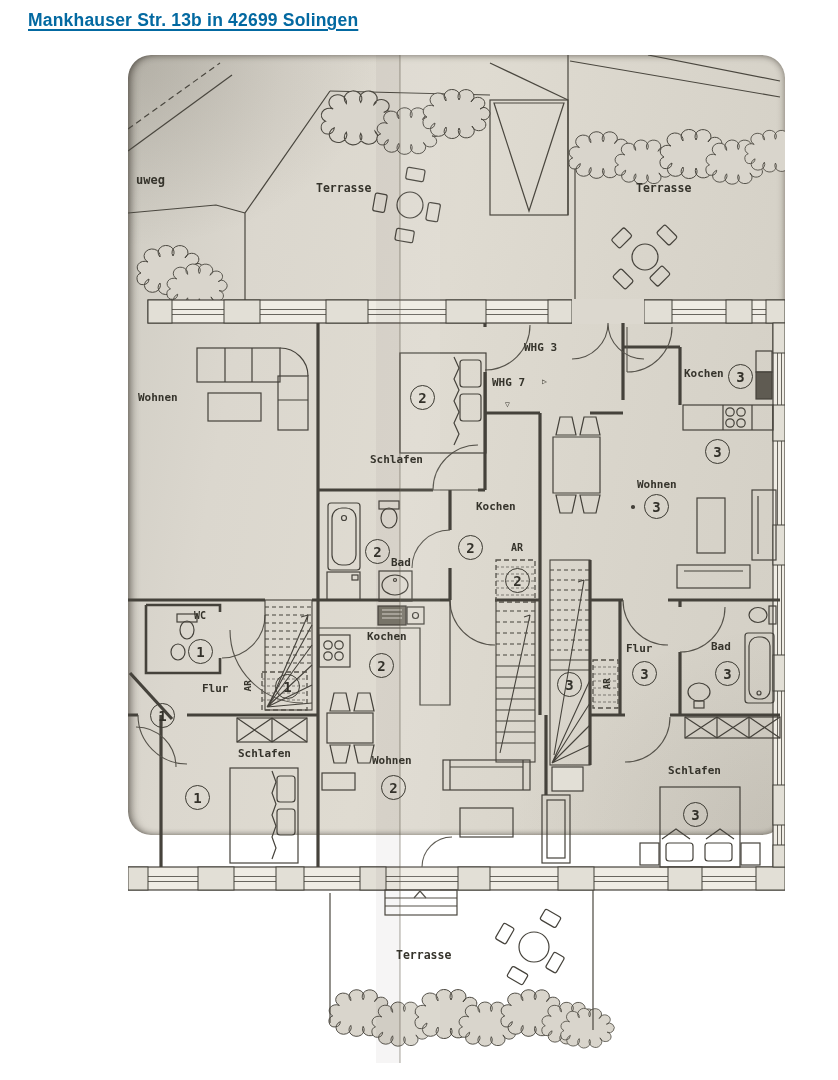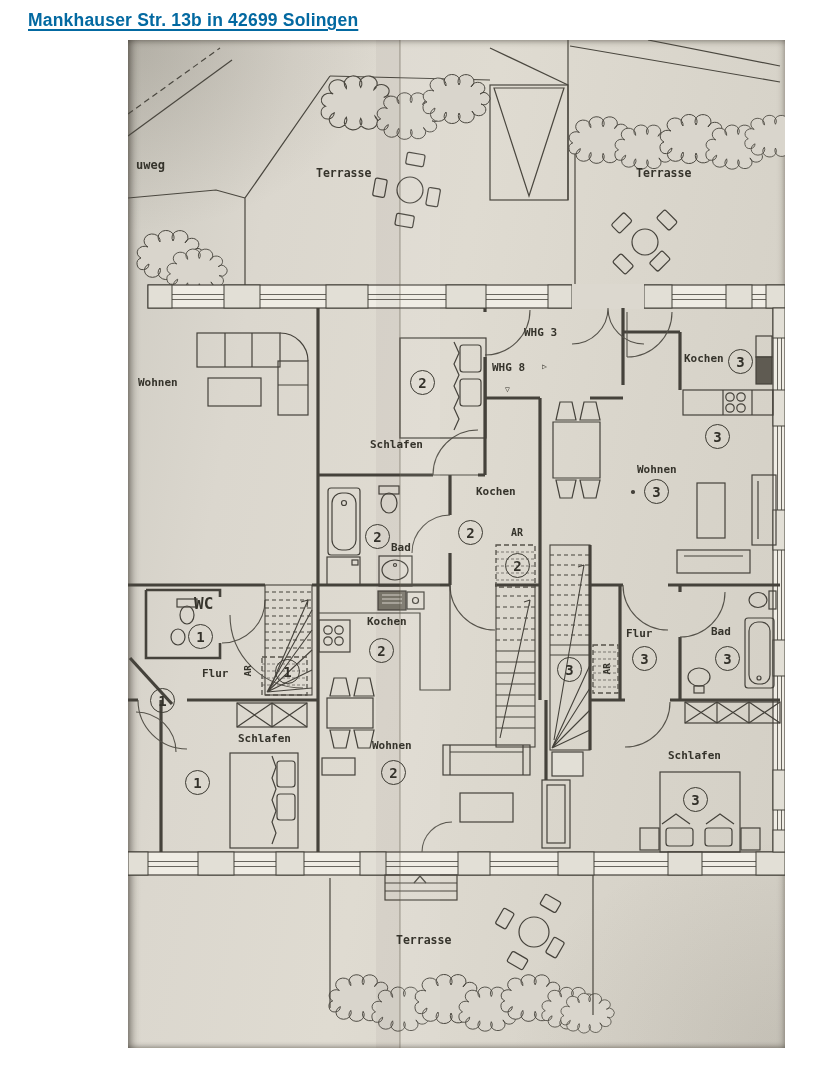--- a/index.html
+++ b/index.html
@@ -1,25 +1,25 @@
 <!DOCTYPE html>
 <html><head>
 <meta charset="utf-8">
 <style>
   html,body{margin:0;padding:0;}
   body{width:838px;height:1080px;background:#ffffff;font-family:"Liberation Sans",sans-serif;position:relative;overflow:hidden;}
   .title{position:absolute;left:28px;top:10px;font-size:17.5px;font-weight:bold;color:#0369a1;
          text-decoration:underline;text-decoration-thickness:2px;text-underline-offset:3px;letter-spacing:.2px;}
-  .scan{position:absolute;left:128px;top:40px;width:657px;height:1008px;
+  .scan{position:absolute;left:128px;top:55px;width:657px;height:780px;
         background:
           radial-gradient(ellipse 420px 320px at 0% 0%, rgba(62,56,44,.20), transparent 60%),
           radial-gradient(ellipse 500px 380px at 100% 100%, rgba(62,56,44,.10), transparent 55%),
           linear-gradient(100deg,#cfccc3 0%,#dbd7ce 20%,#dfdbd1 45%,#d9d5cb 70%,#d3cfc5 100%);
         box-shadow:inset 7px 0 8px -4px rgba(35,30,22,.55), inset 0 5px 7px -4px rgba(35,30,22,.35),
-                   inset -5px 0 7px -4px rgba(35,30,22,.30), inset 0 -4px 6px -4px rgba(35,30,22,.40);}
+                   inset -5px 0 7px -4px rgba(35,30,22,.30), inset 0 -4px 6px -4px rgba(35,30,22,.40);border-radius:23px;}
   .scan svg{position:absolute;left:0;top:0;}
   .labels,.badges{position:absolute;inset:0;}
   .lbl{position:absolute;font-family:"DejaVu Sans Mono",monospace;font-size:11px;font-weight:600;
        color:#35332b;white-space:nowrap;line-height:1;}
   .rot{transform:rotate(-90deg);transform-origin:center;}
   .badge{position:absolute;width:25px;height:25px;border:1.6px solid #3c3a32;border-radius:50%;
          display:flex;align-items:center;justify-content:center;box-sizing:border-box;
          font-family:"DejaVu Sans Mono",monospace;font-size:14px;font-weight:700;color:#33312a;}
 </style>
 </head>
@@ -320,31 +320,31 @@
   </g>
 </svg>
 
 <div class="labels">
   <span class="lbl" style="left:8px;top:119px;font-size:12px">uweg</span>
   <span class="lbl" style="left:188px;top:128px;font-size:11.5px">Terrasse</span>
   <span class="lbl" style="left:508px;top:128px;font-size:11.5px">Terrasse</span>
   <span class="lbl" style="left:268px;top:895px;font-size:11.5px">Terrasse</span>
   <span class="lbl" style="left:10px;top:337px">Wohnen</span>
   <span class="lbl" style="left:396px;top:287px">WHG 3</span>
-  <span class="lbl" style="left:364px;top:322px">WHG 8</span>
+  <span class="lbl" style="left:364px;top:322px">WHG 7</span>
   <span class="lbl" style="left:414px;top:323px;font-size:8px">▷</span>
   <span class="lbl" style="left:377px;top:346px;font-size:8px">▽</span>
   <span class="lbl" style="left:242px;top:399px">Schlafen</span>
   <span class="lbl" style="left:556px;top:313px">Kochen</span>
   <span class="lbl" style="left:509px;top:424px">Wohnen</span>
   <span class="lbl" style="left:348px;top:446px">Kochen</span>
   <span class="lbl" style="left:263px;top:502px">Bad</span>
   <span class="lbl" style="left:383px;top:488px;font-size:10px">AR</span>
   <span class="lbl" style="left:239px;top:576px">Kochen</span>
-  <span class="lbl" style="left:66px;top:556px;font-size:16px">WC</span>
+  <span class="lbl" style="left:66px;top:556px;font-size:10px">WC</span>
   <span class="lbl" style="left:74px;top:628px">Flur</span>
   <span class="lbl rot" style="left:114px;top:626px;font-size:9.5px">AR</span>
   <span class="lbl" style="left:110px;top:693px">Schlafen</span>
   <span class="lbl" style="left:244px;top:700px">Wohnen</span>
   <span class="lbl" style="left:498px;top:588px">Flur</span>
   <span class="lbl rot" style="left:473px;top:624px;font-size:9.5px">AR</span>
   <span class="lbl" style="left:583px;top:586px">Bad</span>
   <span class="lbl" style="left:540px;top:710px">Schlafen</span>
 </div>
 

